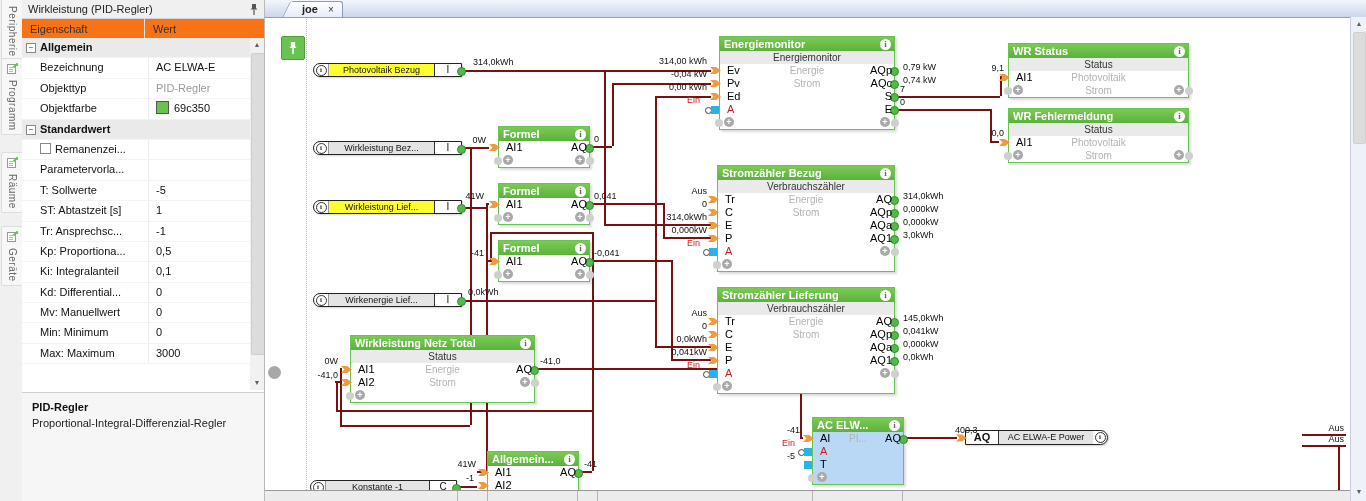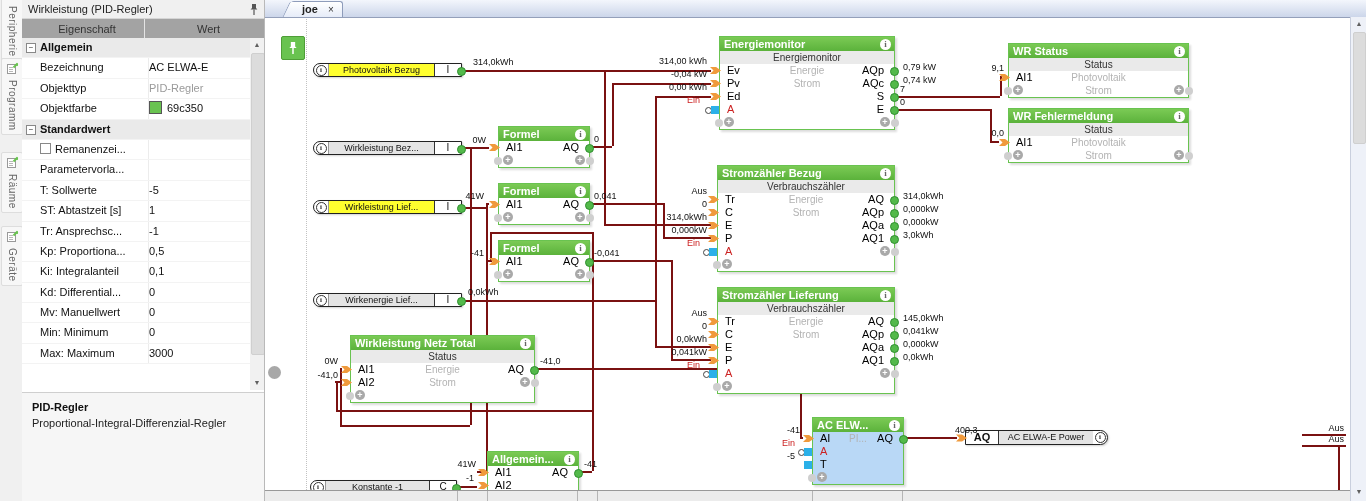--- a/index.html
+++ b/index.html
@@ -9,27 +9,27 @@
   #sidebar{position:absolute;left:0;top:0;width:22px;height:501px;background:#f0f0f0;
            border-right:1px solid #cfcfcf;z-index:30;}
   .stab{position:absolute;left:1px;width:20px;display:flex;flex-direction:column;align-items:center;
         background:#f7f7f7;border:1px solid #ddd;border-radius:2px;padding:3px 0;cursor:pointer;}
   .stab .slabel{writing-mode:vertical-rl;font-size:10px;color:#666;margin-top:3px;letter-spacing:.5px;}
   
   #props{position:absolute;left:22px;top:0;width:242px;height:501px;background:#fff;z-index:30;}
   #props-title{height:18px;background:#f0f0f0;border-bottom:1px solid #d5d5d5;line-height:18px;
                padding-left:6px;color:#222;position:relative;}
   #props-pin{position:absolute;right:5px;top:3px;cursor:pointer;}
-  #props-cols{height:20px;display:flex;border-bottom:1px solid #14b8a6;background:#a3a3a3;line-height:20px;text-align:center;}
+  #props-cols{height:20px;display:flex;border-bottom:1px solid #14b8a6;background:#f97316;line-height:20px;}
   #props-cols .c1{width:114px;padding-left:8px;border-right:1px solid #e4e4e4;color:#333;}
   #props-cols .c2{flex:1;padding-left:8px;color:#333;}
   #props-rows{position:absolute;left:0;top:38px;right:14px;}
   .prow{display:flex;height:19.4px;line-height:19.4px;border-bottom:1px solid #f3f3f3;cursor:default;}
   .prow .pc1{width:108px;padding-left:18px;position:relative;white-space:nowrap;overflow:hidden;}
-  .prow .pc2{flex:1;border-left:1px solid #ececec;white-space:nowrap;overflow:hidden;}
+  .prow .pc2{flex:1;padding-left:7px;border-left:1px solid #ececec;white-space:nowrap;overflow:hidden;}
   .prow.group{background:#eaeaea;font-weight:bold;}
   .prow.group .pc2{border-left:1px solid transparent;}
   .expand{position:absolute;left:4px;top:5px;width:8px;height:8px;border:1px solid #888;background:#fff;
           font-size:8px;line-height:7px;text-align:center;color:#333;font-weight:normal;}
   .muted{color:#9a9a9a;}
   .swatch{display:inline-block;width:11px;height:11px;border:1px solid #555;vertical-align:-2px;margin-right:5px;}
   .cb{display:inline-block;width:9px;height:9px;border:1px solid #888;background:#fff;vertical-align:-1px;margin-right:4px;}
   #props-scroll{position:absolute;right:0;top:38px;width:14px;height:352px;background:#f1f1f1;}
   .sbtn{position:absolute;left:0;width:14px;height:14px;text-align:center;font-size:7px;color:#606060;line-height:14px;cursor:pointer;}
   .sthumb{position:absolute;left:1px;width:12px;background:#dcdcdc;border:1px solid #cfcfcf;border-radius:2px;}
@@ -70,21 +70,21 @@
   .bhead{height:14px;background:linear-gradient(#7bca55,#5bb23b);color:#fff;font-weight:bold;font-size:11px;
          line-height:14px;padding:0 4px;position:relative;white-space:nowrap;overflow:hidden;}
   .binfo{position:absolute;right:3px;top:1.5px;width:11px;height:11px;border-radius:50%;background:#fff;color:#666;
          font-size:9px;font-weight:bold;text-align:center;line-height:11px;font-family:"Liberation Serif",serif;cursor:pointer;}
   .bsub{height:13px;background:#eaeaea;font-size:10px;color:#333;text-align:center;line-height:13px;}
   .bbody{position:relative;}
   .brow{position:relative;height:13px;line-height:13px;font-size:11px;}
   .pname-l{position:absolute;left:7px;color:#000;}
   .pname-l.red{color:#cc2222;}
   .pname-c{position:absolute;left:0;right:0;text-align:center;color:#b3b3b3;font-size:10px;}
-  .pname-r{position:absolute;right:10px;color:#000;}
+  .pname-r{position:absolute;right:2px;color:#000;}
   .g-arrow{position:absolute;left:-10px;top:2px;width:11px;height:9px;background:#f09a3c;
            clip-path:polygon(0 12%,55% 12%,100% 50%,55% 88%,0 88%,32% 50%);}
   .g-dot{position:absolute;right:-5px;top:2.5px;width:7px;height:7px;border-radius:50%;background:#53b94a;border:1px solid #2f8f2f;}
   .g-sq{position:absolute;left:-9px;top:2.5px;width:8px;height:8px;background:#2bb0e8;}
   .g-circ{position:absolute;left:-15px;top:3.5px;width:5px;height:5px;border-radius:50%;background:#fff;border:1px solid #444;}
   .g-plus{position:absolute;top:1px;width:10px;height:10px;border-radius:50%;background:#a9a9a9;color:#fff;
           font-size:9px;line-height:10px;text-align:center;font-weight:bold;cursor:pointer;}
   .g-nub{position:absolute;top:2.5px;width:8px;height:8px;border-radius:50%;background:#cfcfcf;}
   
   .pill{position:absolute;height:14px;background:#fff;border:1px solid #222;border-radius:8px 0 0 8px;

